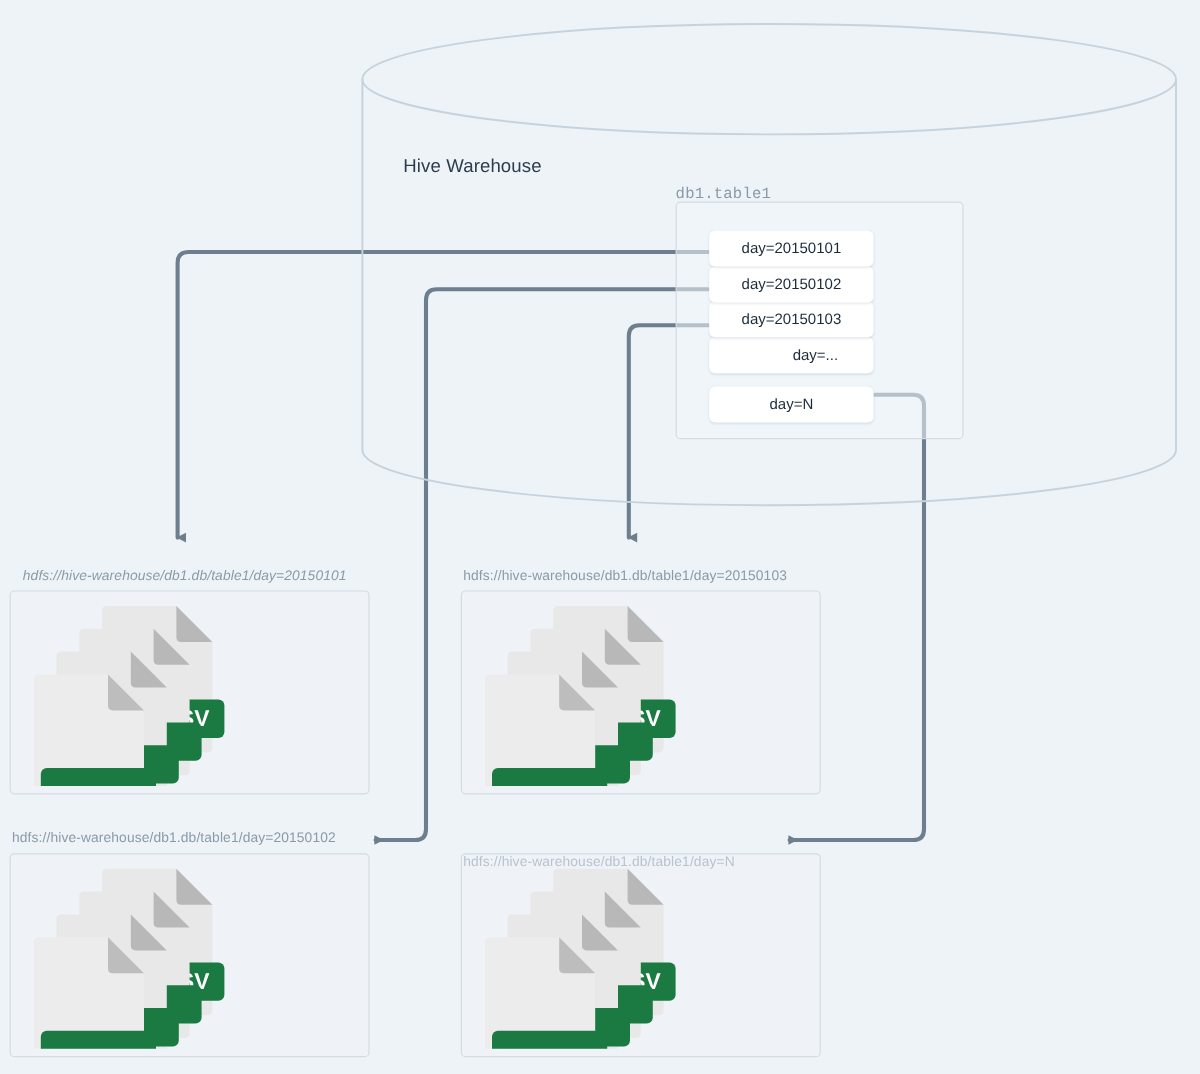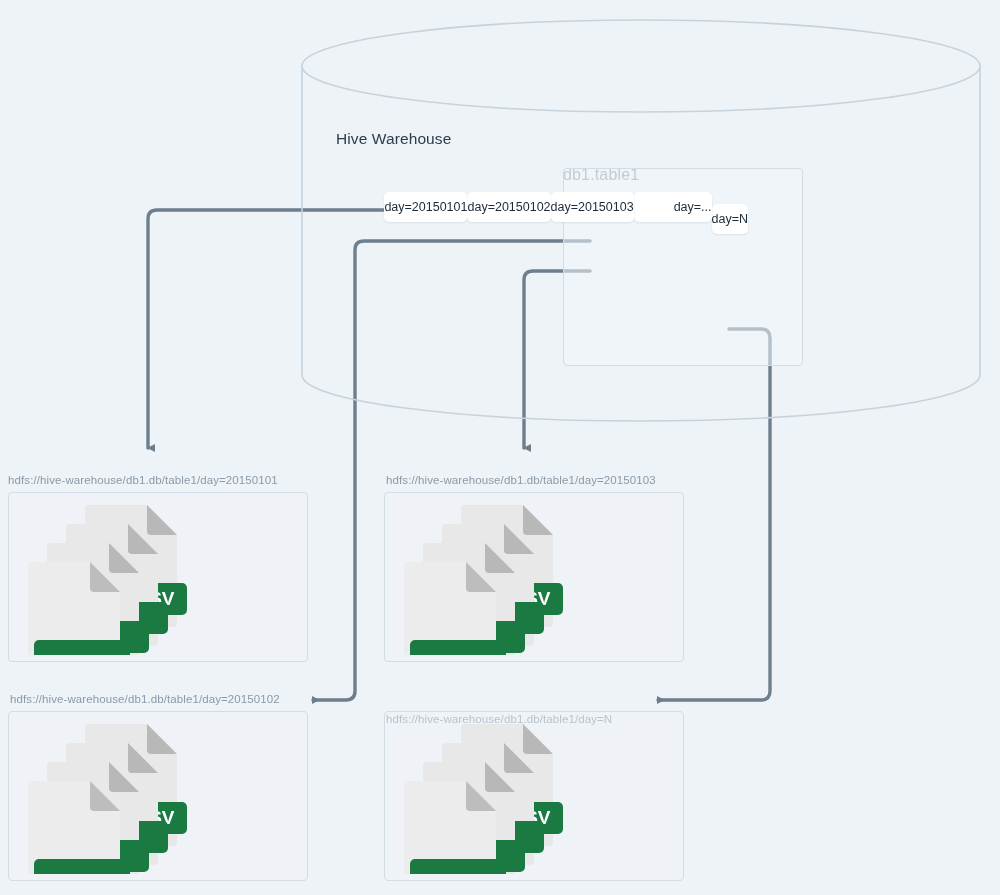--- a/index.html
+++ b/index.html
@@ -44,34 +44,36 @@
     width: 240px;
     height: 198px;
     border: 1px solid #d2dce4;
     border-radius: 4px;
     background: rgba(240,245,249,0.55);
     box-sizing: border-box;
   }
   .table-group-label {
     position: absolute;
     left: 563px;
-    top: 166px;
-    font-size: 16px;
+    top: 154px;
+    font-size: 13px;
     color: #8a9aa8;
     letter-spacing: .15px;
     white-space: nowrap;
+    font-family: Liberation Mono, monospace;
   }
 
   
   .part-stack {
     position: absolute;
-    left: 611px;
+    left: 591px;
     top: 192px;
     width: 137px;
     display: flex;
+    flex-direction: column;
     justify-content: flex-end;
   }
   .part-item {
     height: 30px;
     background: #ffffff;
     border-radius: 5px;
     display: flex;
     align-items: center;
     justify-content: center;
     font-size: 12.5px;
@@ -143,21 +145,21 @@
   <div class="table-group"></div>
 
   <div class="part-stack">
     <div class="part-item">day=20150101</div>
     <div class="part-item">day=20150102</div>
     <div class="part-item">day=20150103</div>
     <div class="part-item">day=...</div>
     <div class="part-item">day=N</div>
   </div>
 
-  <div class="dir-label" style="left:8px; top:474px;">hdfs://hive-warehouse/db1.db/table1/day=20150101</div>
+  <div class="dir-label" style="left:19px; top:474px;font-style:italic;">hdfs://hive-warehouse/db1.db/table1/day=20150101</div>
   <div class="dir-box" style="left:8px; top:492px; width:300px; height:170px;"></div>
   <div class="csv-stack" style="left:28px; top:500px;">
     <svg width="200" height="155" viewBox="0 0 200 155">
       <g transform="translate(0,0)">
 
         <g transform="translate(57,5)">
           <path d="M0,4 Q0,0 4,0 L62,0 L92,30 L92,118 Q92,122 88,122 L4,122 Q0,122 0,118 Z" fill="#e8e8e8"></path>
           <path d="M62,0 L92,30 L66,30 Q62,30 62,26 Z" fill="#b8b8b8"></path>
           <rect x="6" y="78" width="96" height="32" rx="5" fill="#1a7a42"></rect>
           <text x="70" y="100" font-family="Liberation Sans, sans-serif" font-size="19" font-weight="bold" fill="#ffffff" text-anchor="middle">CSV</text>

